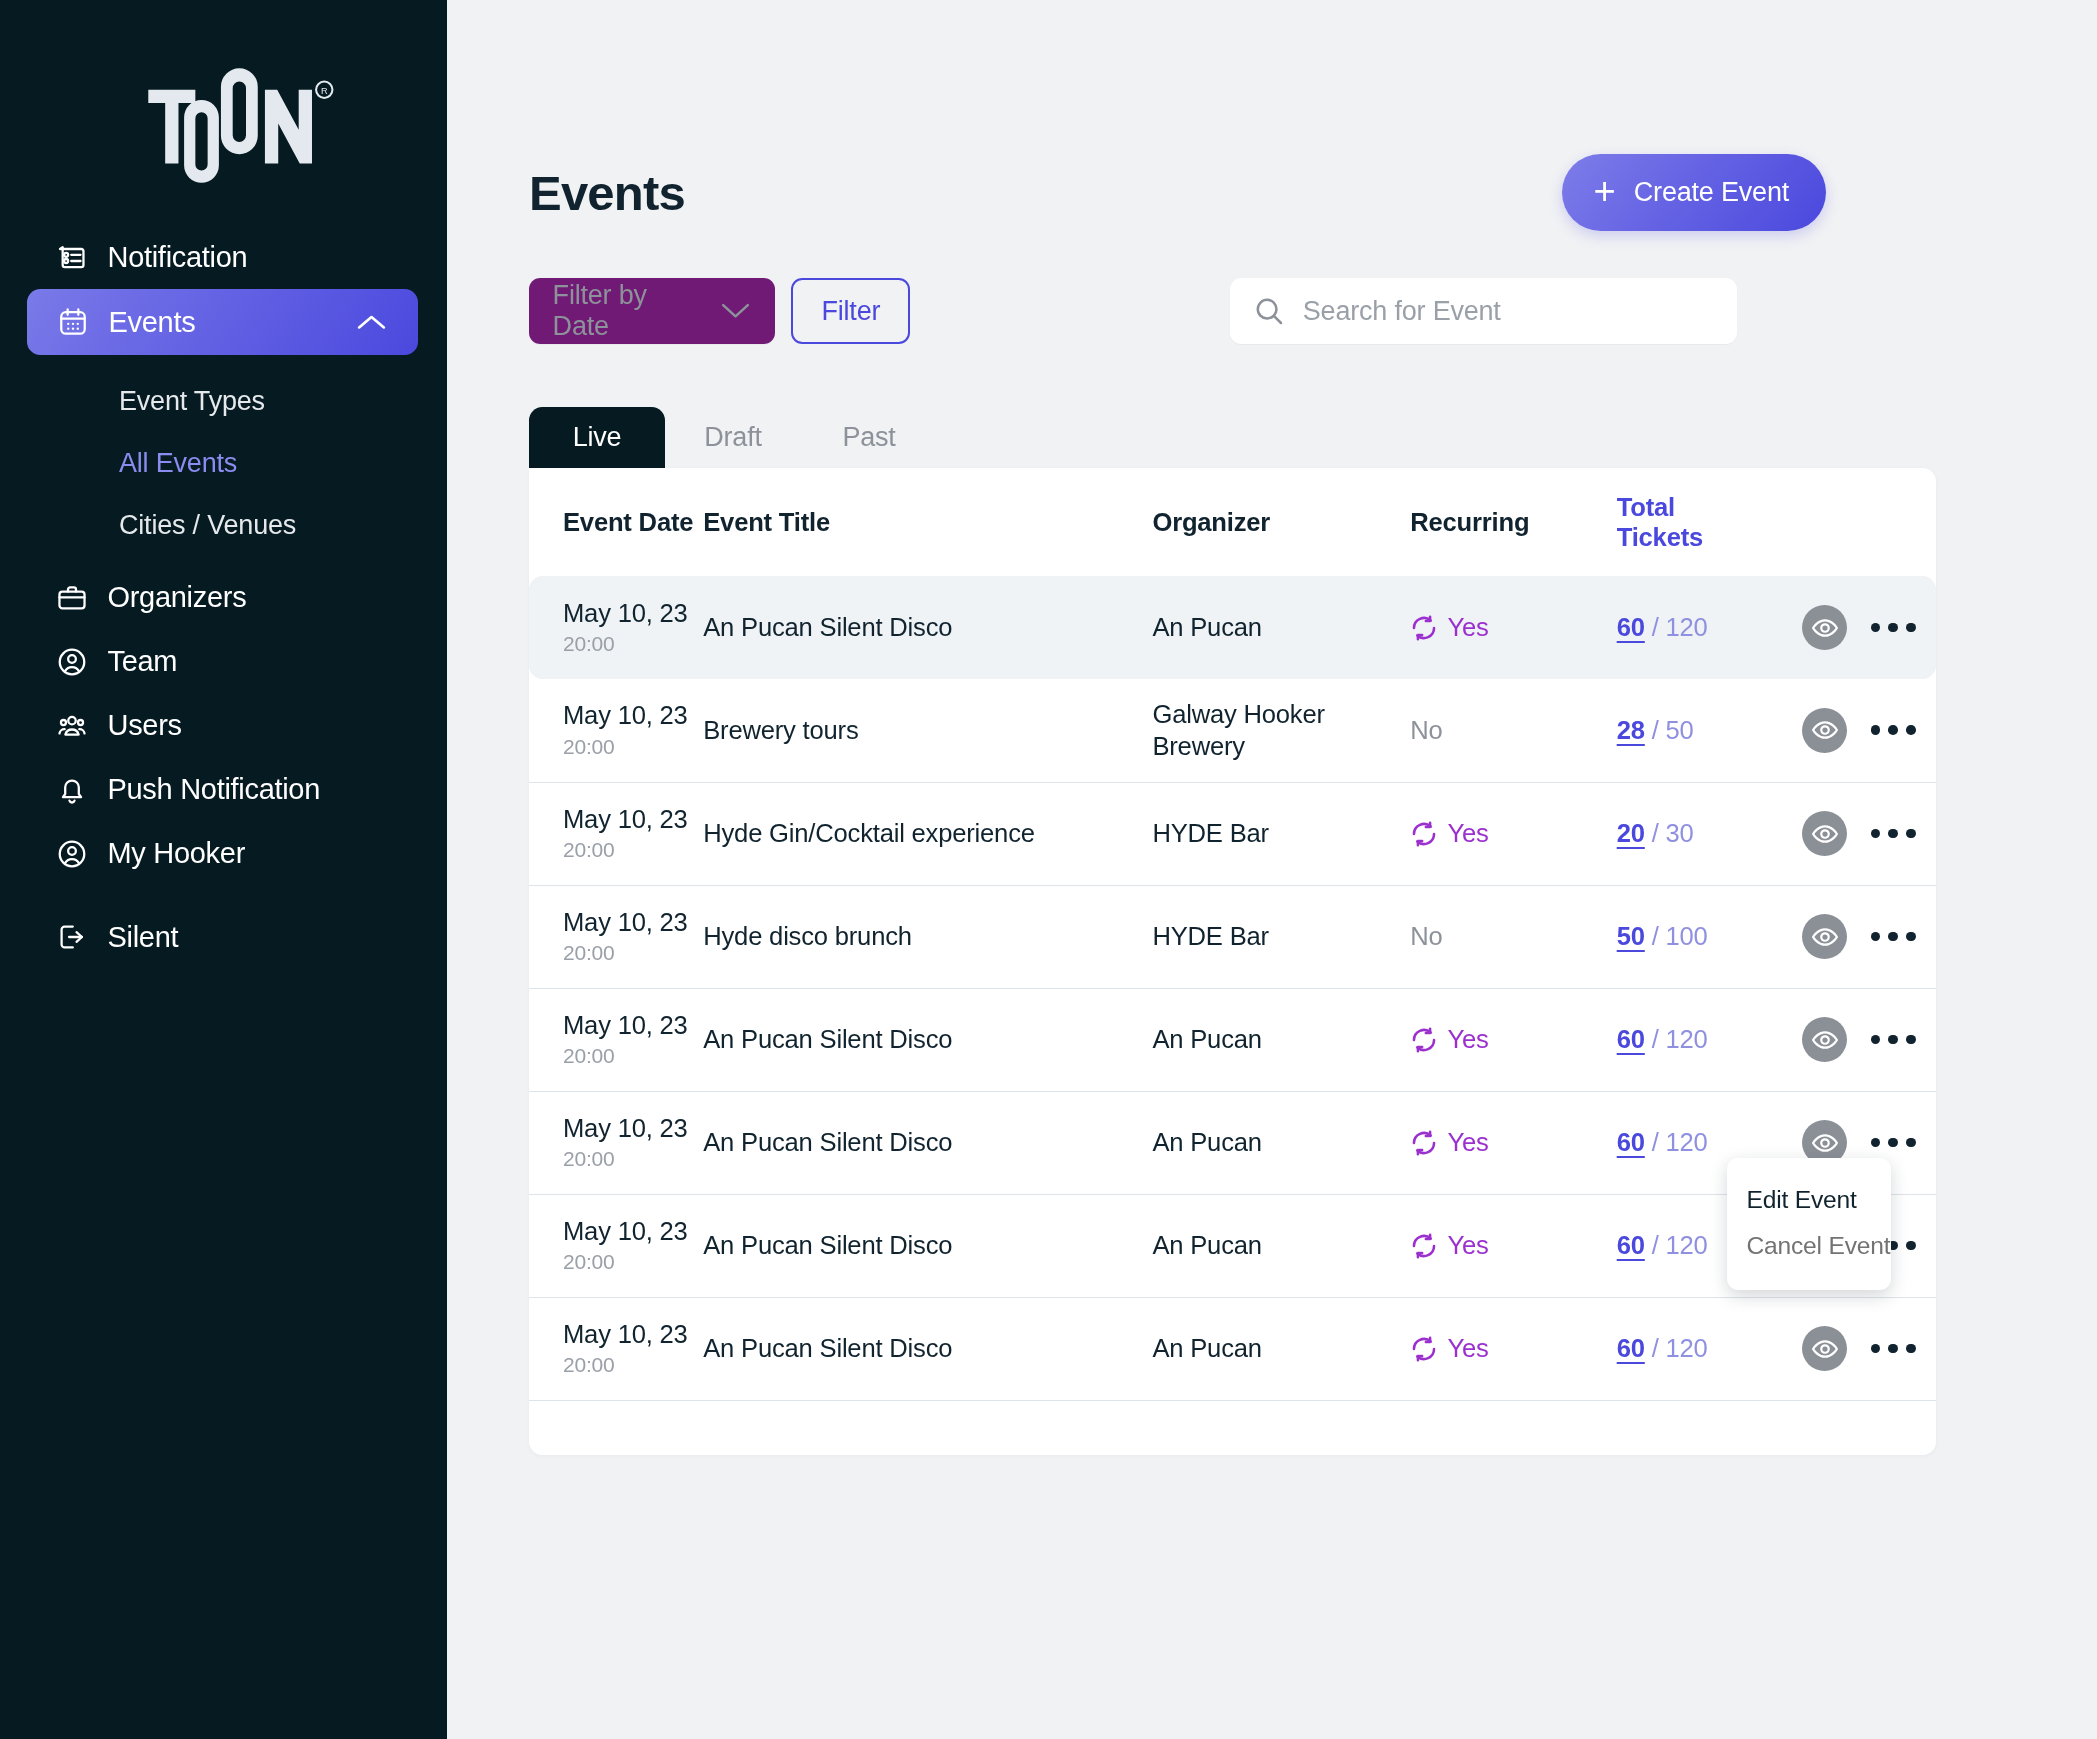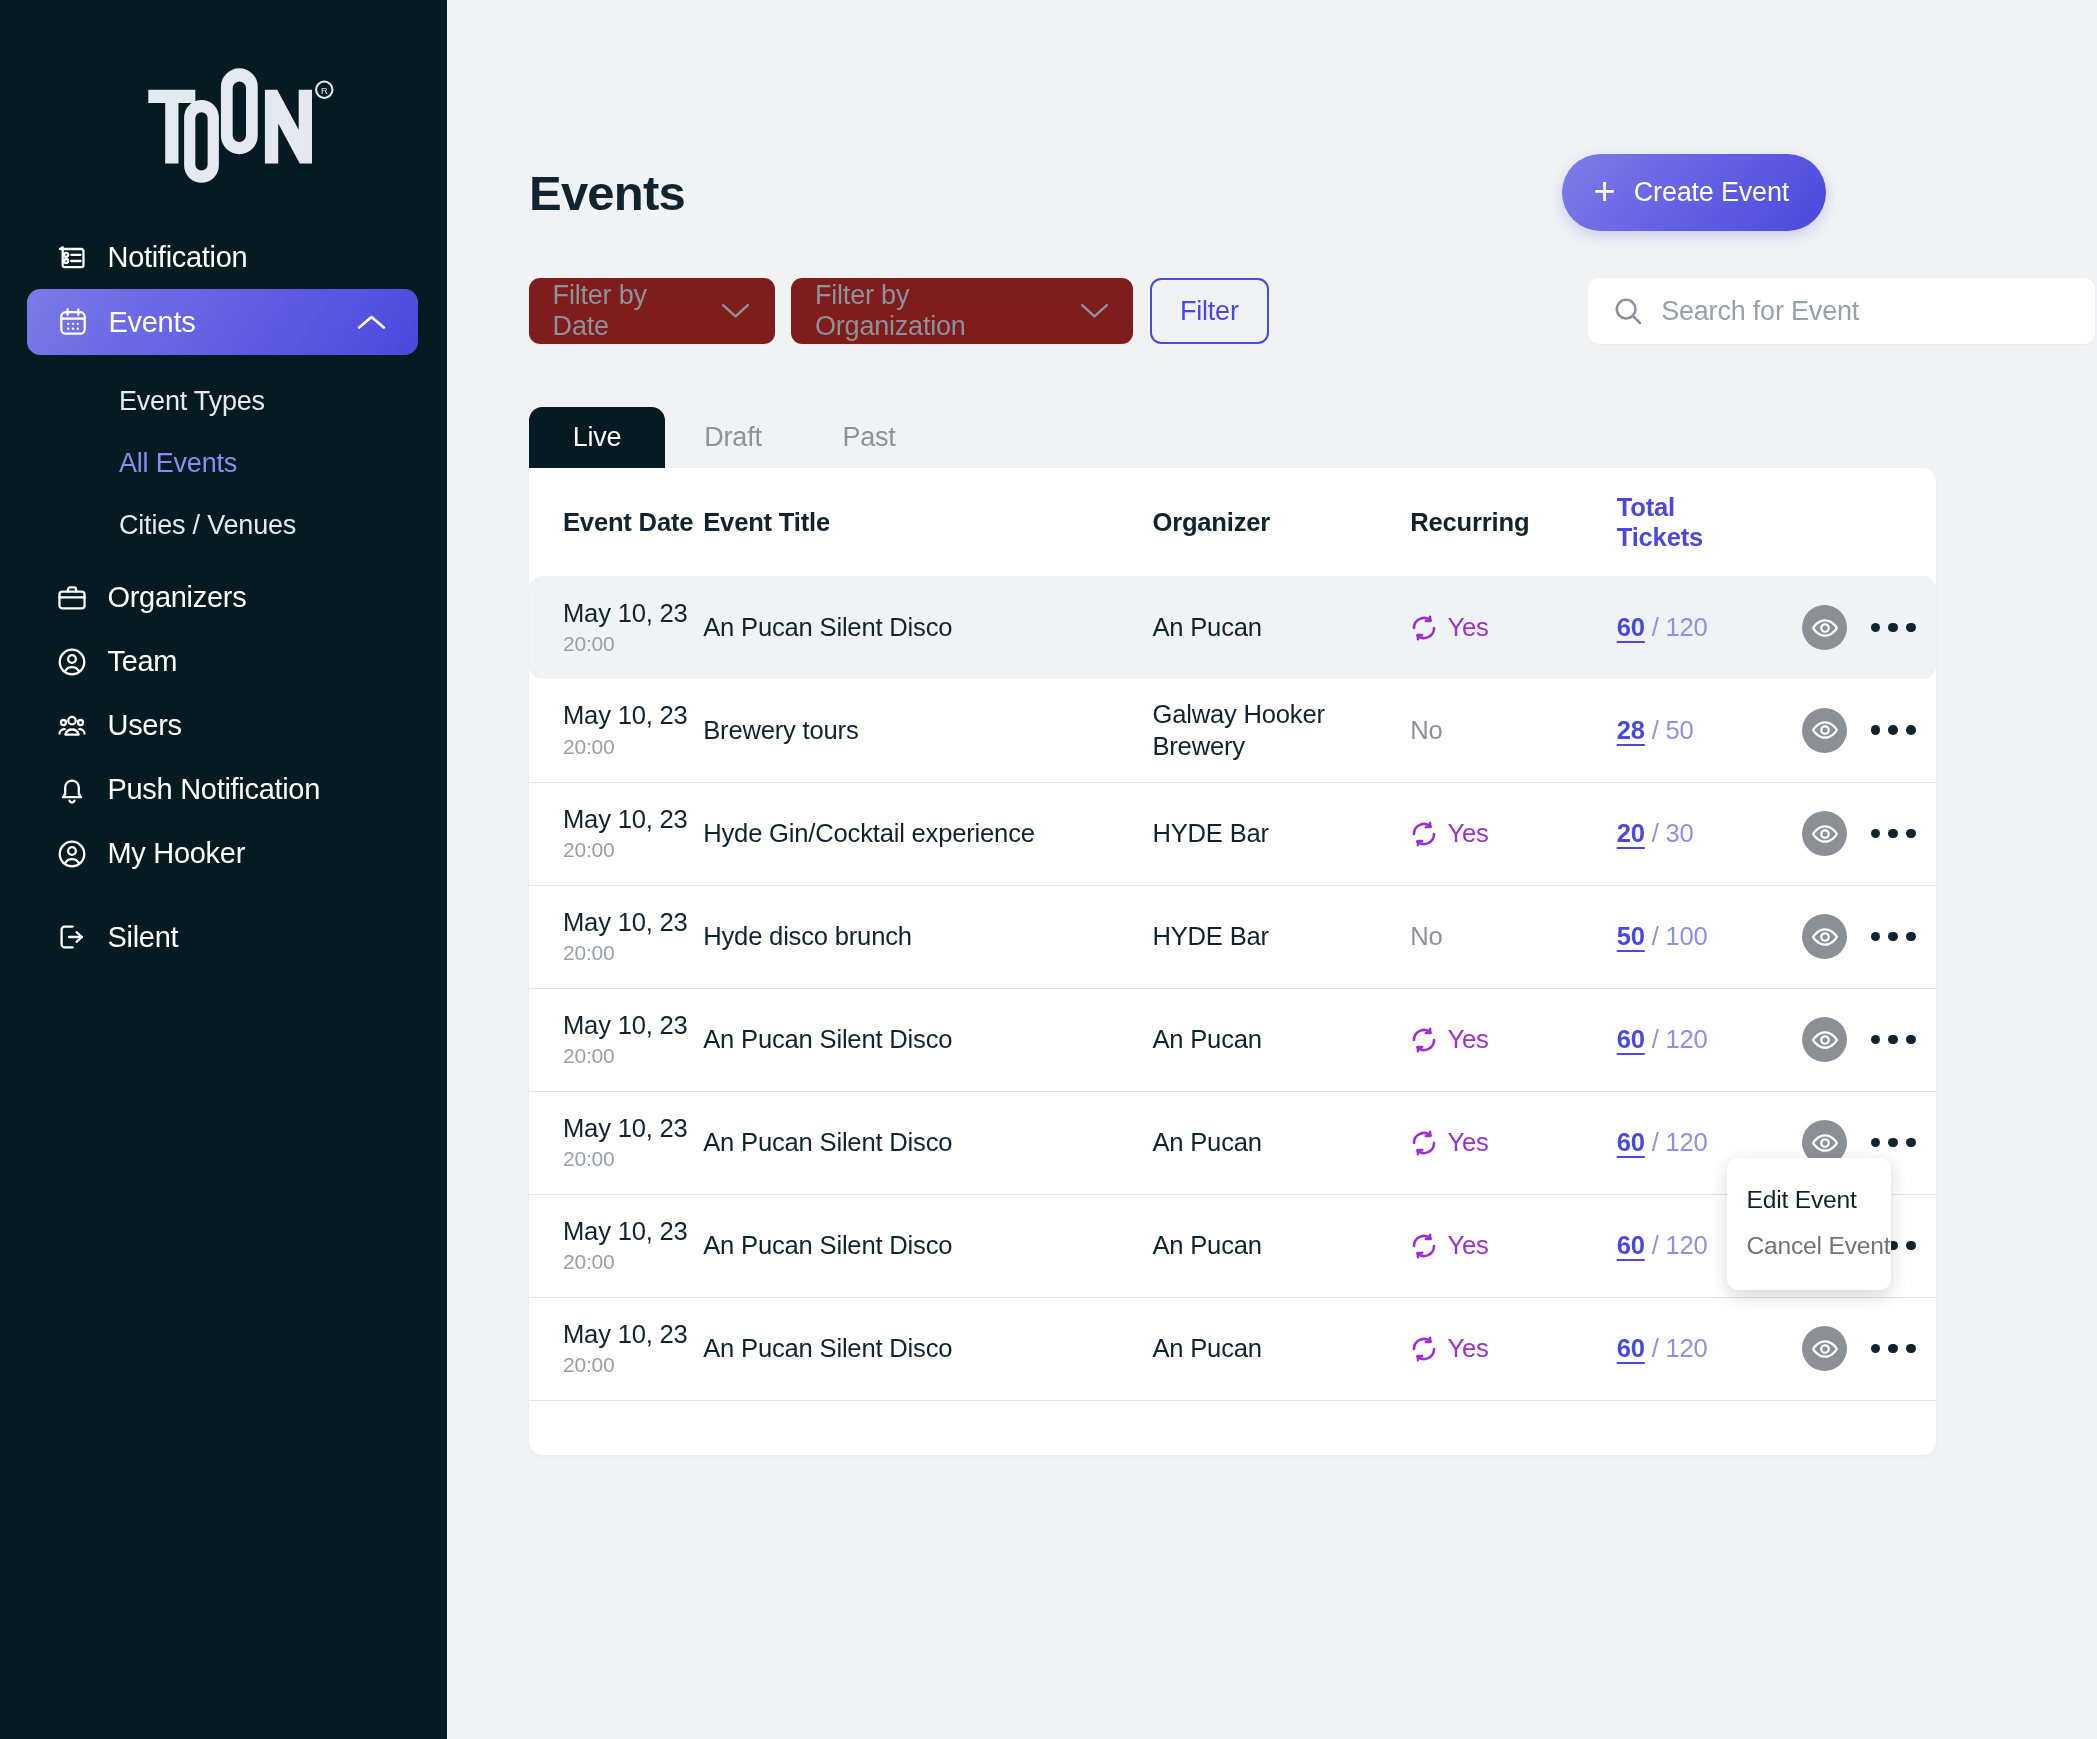--- a/index.html
+++ b/index.html
@@ -78,21 +78,21 @@
   .create-btn .plus{
     font-size:38px; font-weight:300; line-height:0.8; margin-top:-3.1px;
   }
 
   
   .controls{
     display:flex; align-items:center;
     padding:47px 0 0 82px; gap:16.4px;
   }
   .select-box{
-    height:66px; background:#7f1d1d; border-radius:11.3px;
+    height:66px; background:#701a75; border-radius:11.3px;
     display:flex; align-items:center; justify-content:space-between;
     padding:0 23.6px 0 23.6px; font-size:27px; color:#8d929a;
     letter-spacing:-0.2px; cursor:pointer; gap:25.6px;
     box-shadow:0 0.5px 1px rgba(16,35,46,0.04);
   }
   .select-box.date{ width:246px; }
   .select-box.org{ width:342px; }
   .select-box .dd{ width:31px; height:19.5px; flex:0 0 31px; }
   .select-box .dd svg{ width:31px; height:19.5px; display:block; }
 
@@ -364,28 +364,20 @@
   <div class="controls">
     <div class="select-box date">
       <span>Filter by Date</span>
       <span class="dd">
         <svg viewBox="0 0 30 19" fill="none" stroke="#8d929a" stroke-width="2.4" stroke-linecap="round" stroke-linejoin="round">
           <path d="M3 4 L15 15 L27 4"></path>
         </svg>
       </span>
     </div>
 
-    <div class="select-box org">
-      <span>Filter by Organization</span>
-      <span class="dd">
-        <svg viewBox="0 0 30 19" fill="none" stroke="#8d929a" stroke-width="2.4" stroke-linecap="round" stroke-linejoin="round">
-          <path d="M3 4 L15 15 L27 4"></path>
-        </svg>
-      </span>
-    </div>
 
     <button class="filter-btn">Filter</button>
 
     <div class="search-box">
       <span class="sicon">
         <svg viewBox="0 0 24 24" fill="none" stroke="#8d929a" stroke-width="1.9" stroke-linecap="round" stroke-linejoin="round">
           <circle cx="10.6" cy="10.6" r="7"></circle>
           <path d="M15.8 15.8L21 21"></path>
         </svg>
       </span>

